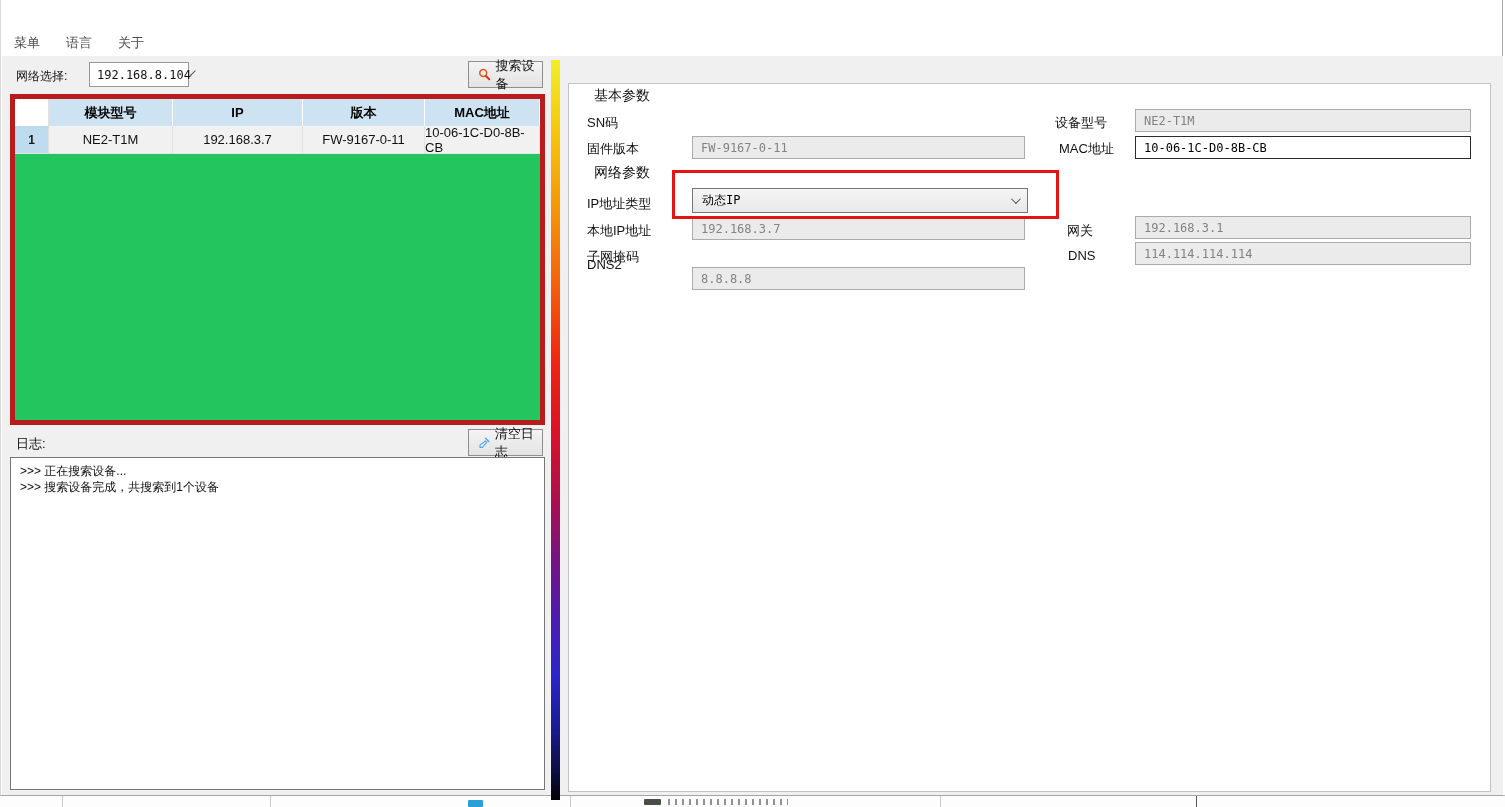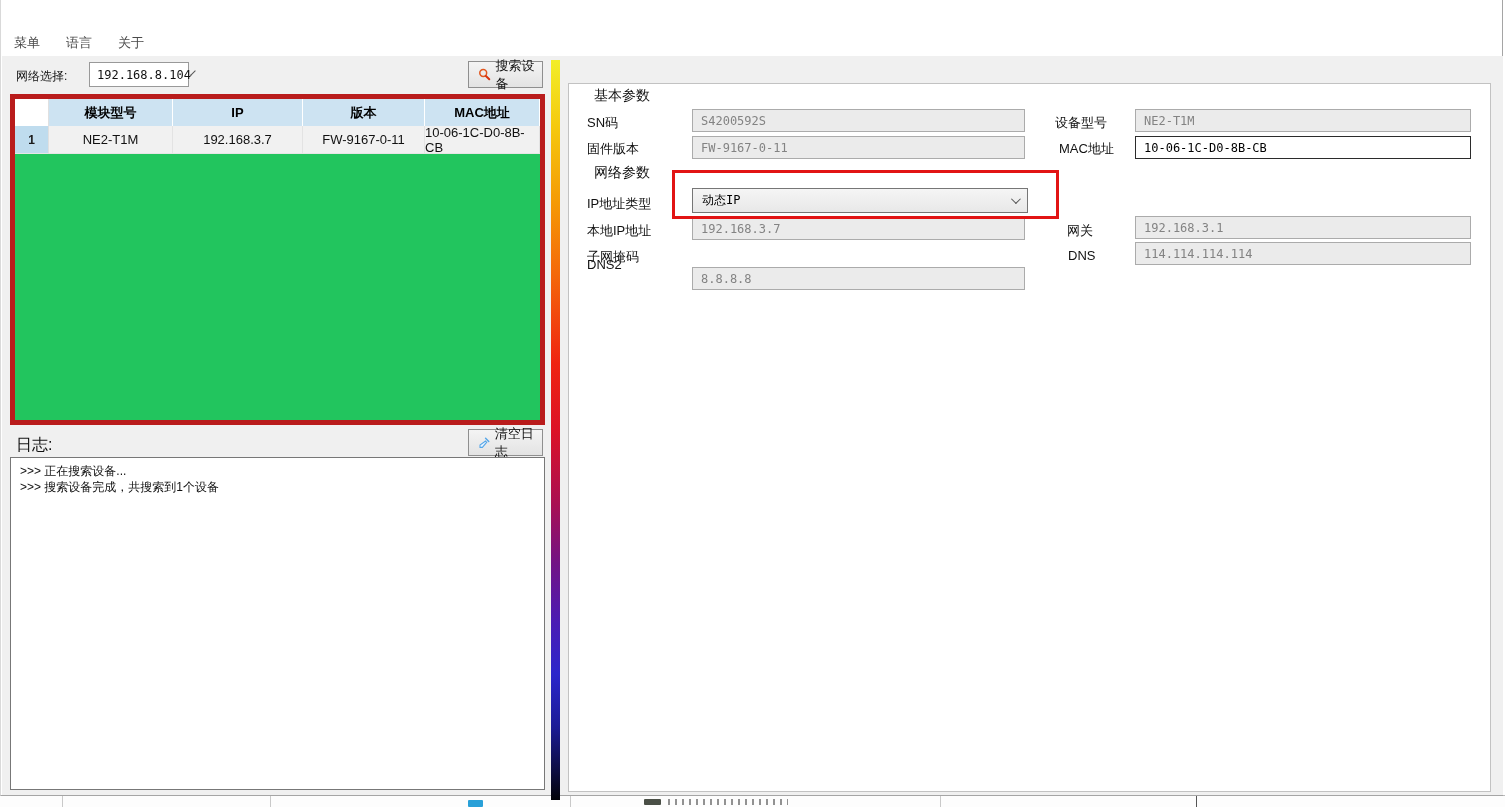--- a/index.html
+++ b/index.html
@@ -50,21 +50,21 @@
   .corner { width:34px; background:#fff; border-right:1px solid #e0e0e0; }
   .th { background:#cde3f2; border-right:1px solid #fff; display:flex; align-items:center; justify-content:center;
         font-size:13px; font-weight:bold; color:#000; }
   .trow { display:flex; height:28px; }
   .rownum { width:34px; background:#bfdcee; display:flex; align-items:center; justify-content:center;
             font-size:12px; font-weight:bold; color:#1a1a1a; border-right:1px solid #e0e0e0; border-bottom:1px solid #e6e6e6; }
   .td { background:#f1f1f1; border-right:1px solid #e3e3e3; border-bottom:1px solid #e6e6e6;
         display:flex; align-items:center; justify-content:center; font-size:13px; color:#111; }
   .c1{width:124px}.c2{width:130px}.c3{width:122px}.c4{flex:1}
 
-  .log-label { position:absolute; top:379px; left:14px; font-size:16px; color:#111; }
+  .log-label { position:absolute; top:379px; left:14px; font-size:13px; color:#111; }
   .log-box { position:absolute; top:401px; left:8px; width:535px; height:333px; background:#fff; border:1px solid #777;
              padding:5px 9px; font-size:12px; line-height:16px; color:#111; font-family:"Liberation Sans","DejaVu Sans",sans-serif; }
 
   
   .divider { position:absolute; top:4px; left:549px; width:9px; height:740px;
     background:linear-gradient(to bottom,
       #f2ee28 0%, #f5c90e 9%, #f59b05 19%, #f4680a 29%, #ef2411 41%, #dc1226 50%,
       #a90f52 60%, #721385 68%, #4a1cb4 76%, #2b26cb 83%, #1b1b97 90%, #0d0d42 96%, #020208 100%); }
 
   
@@ -173,21 +173,20 @@
       </div>
 
       <div class="divider"></div>
 
       <div class="tab-panel"></div>
 
       <div class="group group-basic">
         <span class="group-title">基本参数</span>
       </div>
       <div class="flabel" style="top:58px;left:585px">SN码</div>
-      <input class="fin w-left" style="top: 53px;" readonly="" value="S4200592S">
       <div class="flabel" style="top:58px;left:1053px">设备型号</div>
       <input class="fin w-right" style="top: 53px;" readonly="" value="NE2-T1M">
       <div class="flabel" style="top:84px;left:585px">固件版本</div>
       <input class="fin w-left" style="top: 80px;" readonly="" value="FW-9167-0-11">
       <div class="flabel" style="top:84px;left:1057px">MAC地址</div>
       <input class="fin enabled w-right" style="top: 80px;" value="10-06-1C-D0-8B-CB">
 
       <div class="group group-network">
         <span class="group-title">网络参数</span>
       </div>

